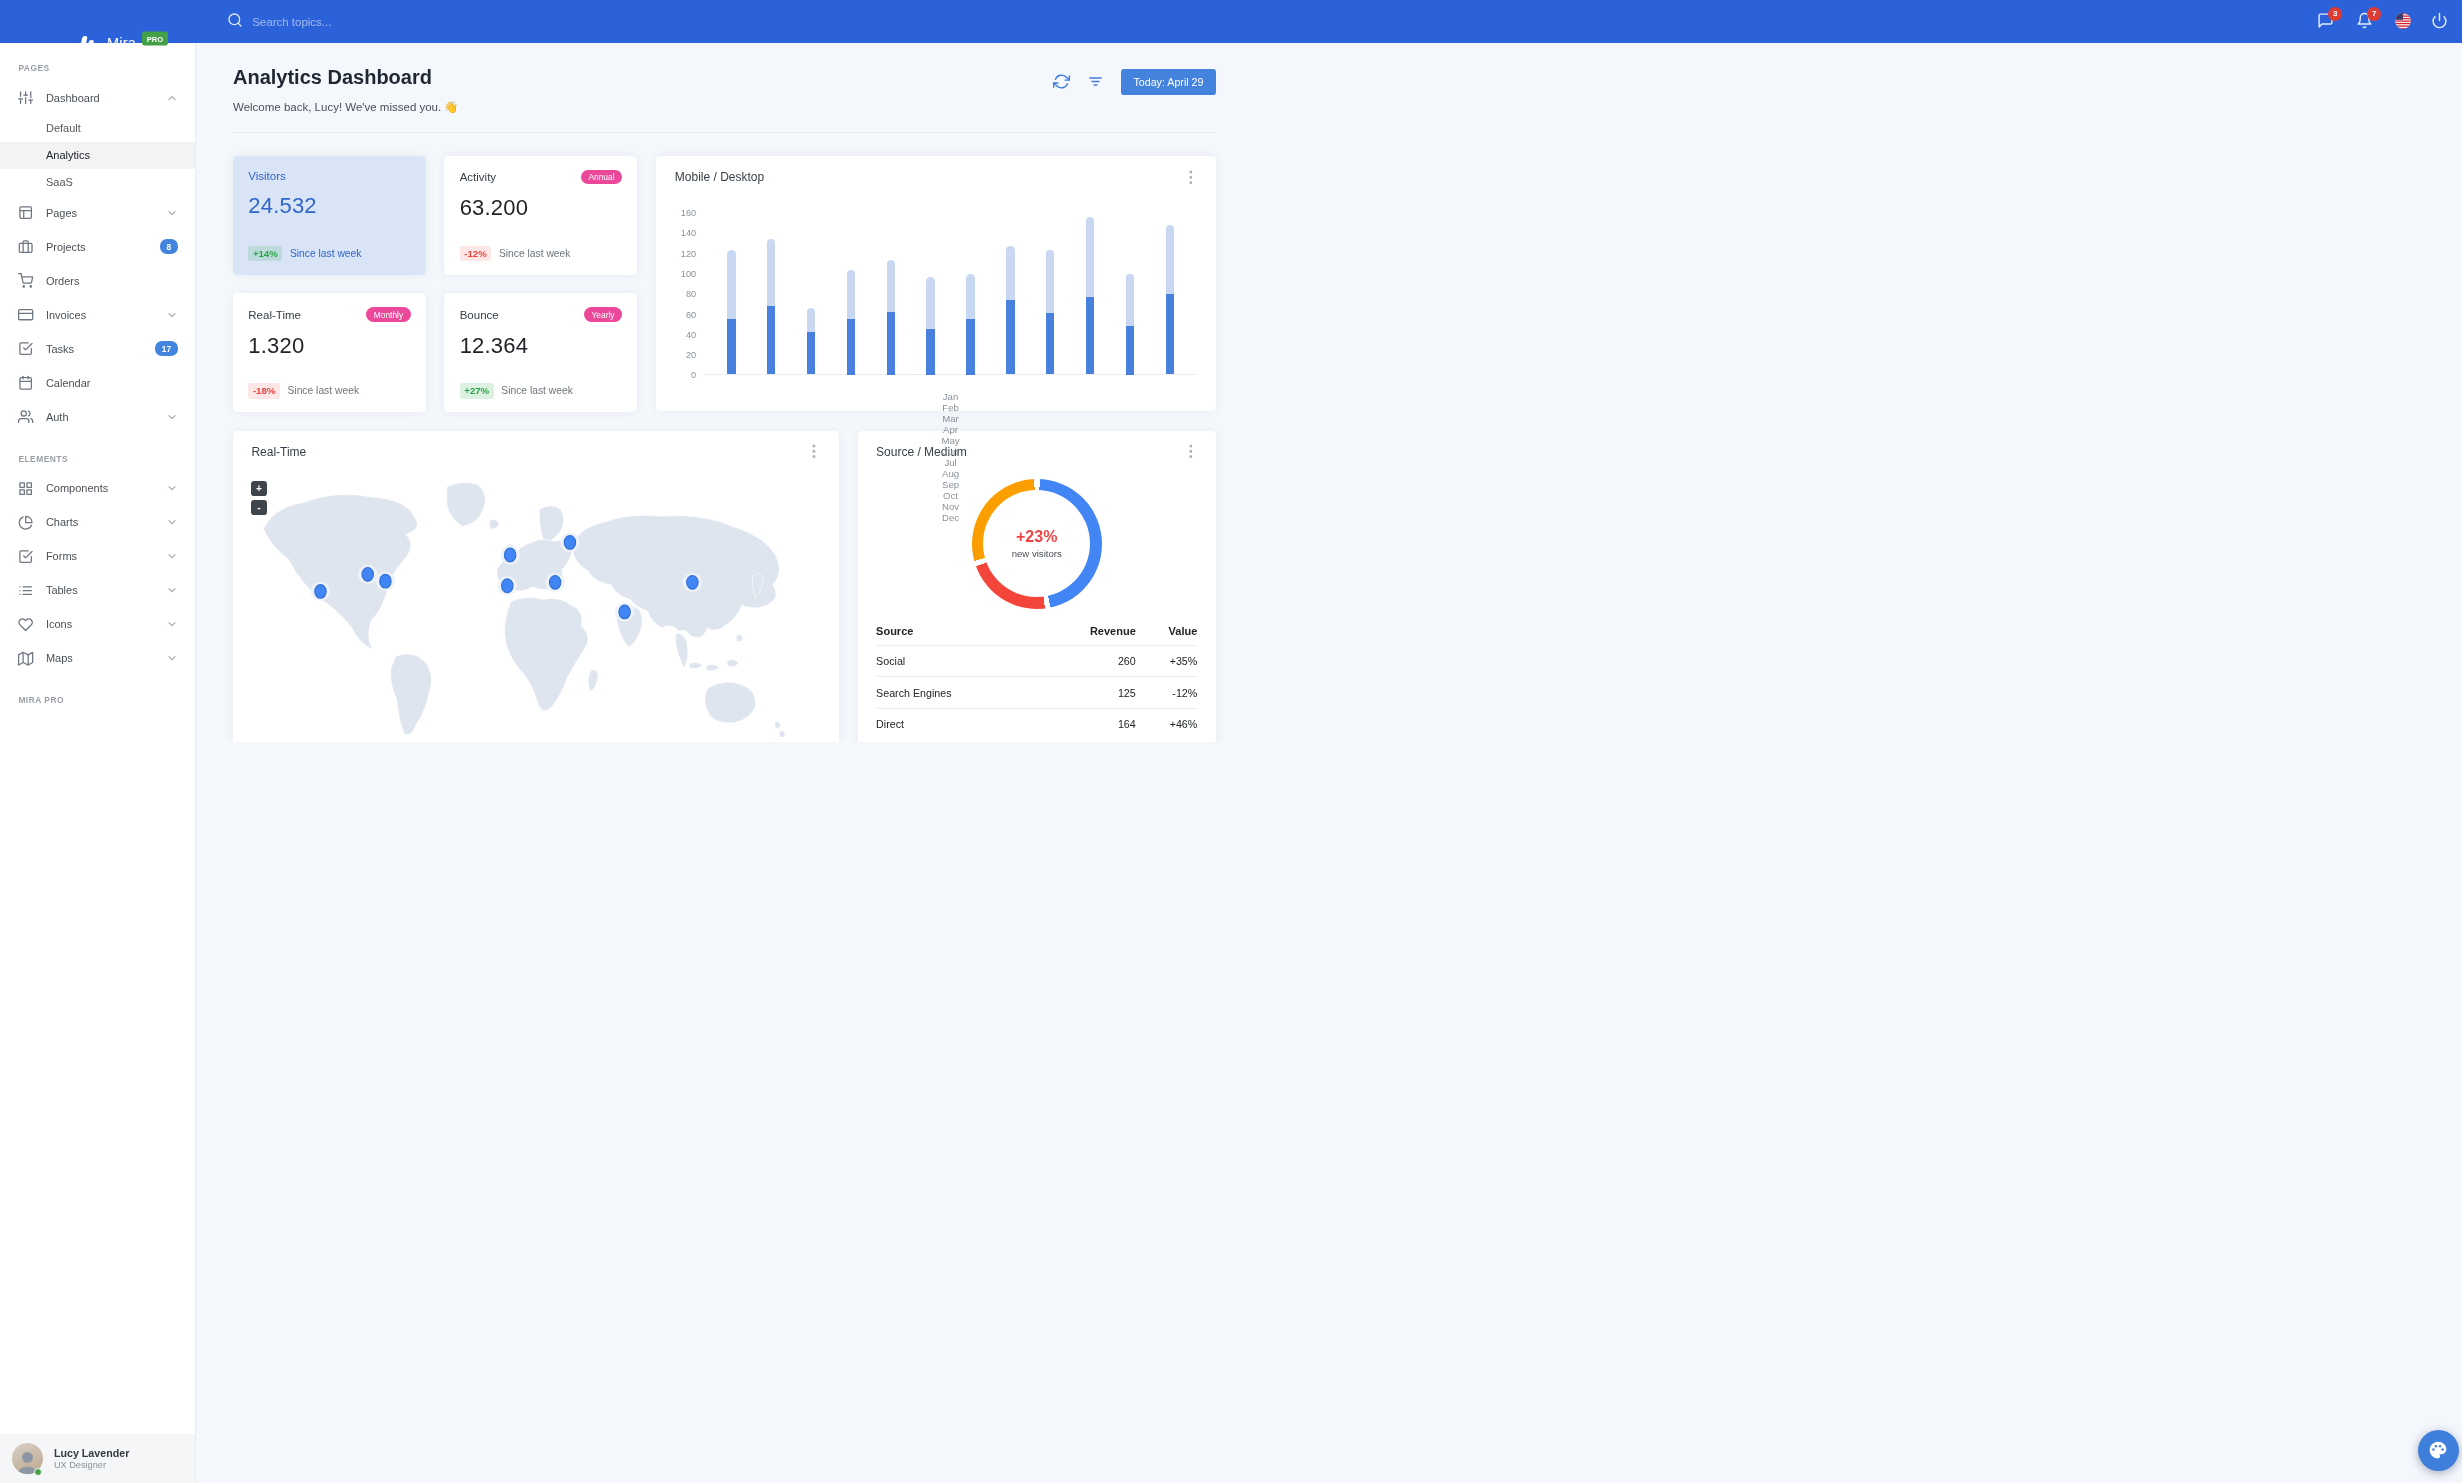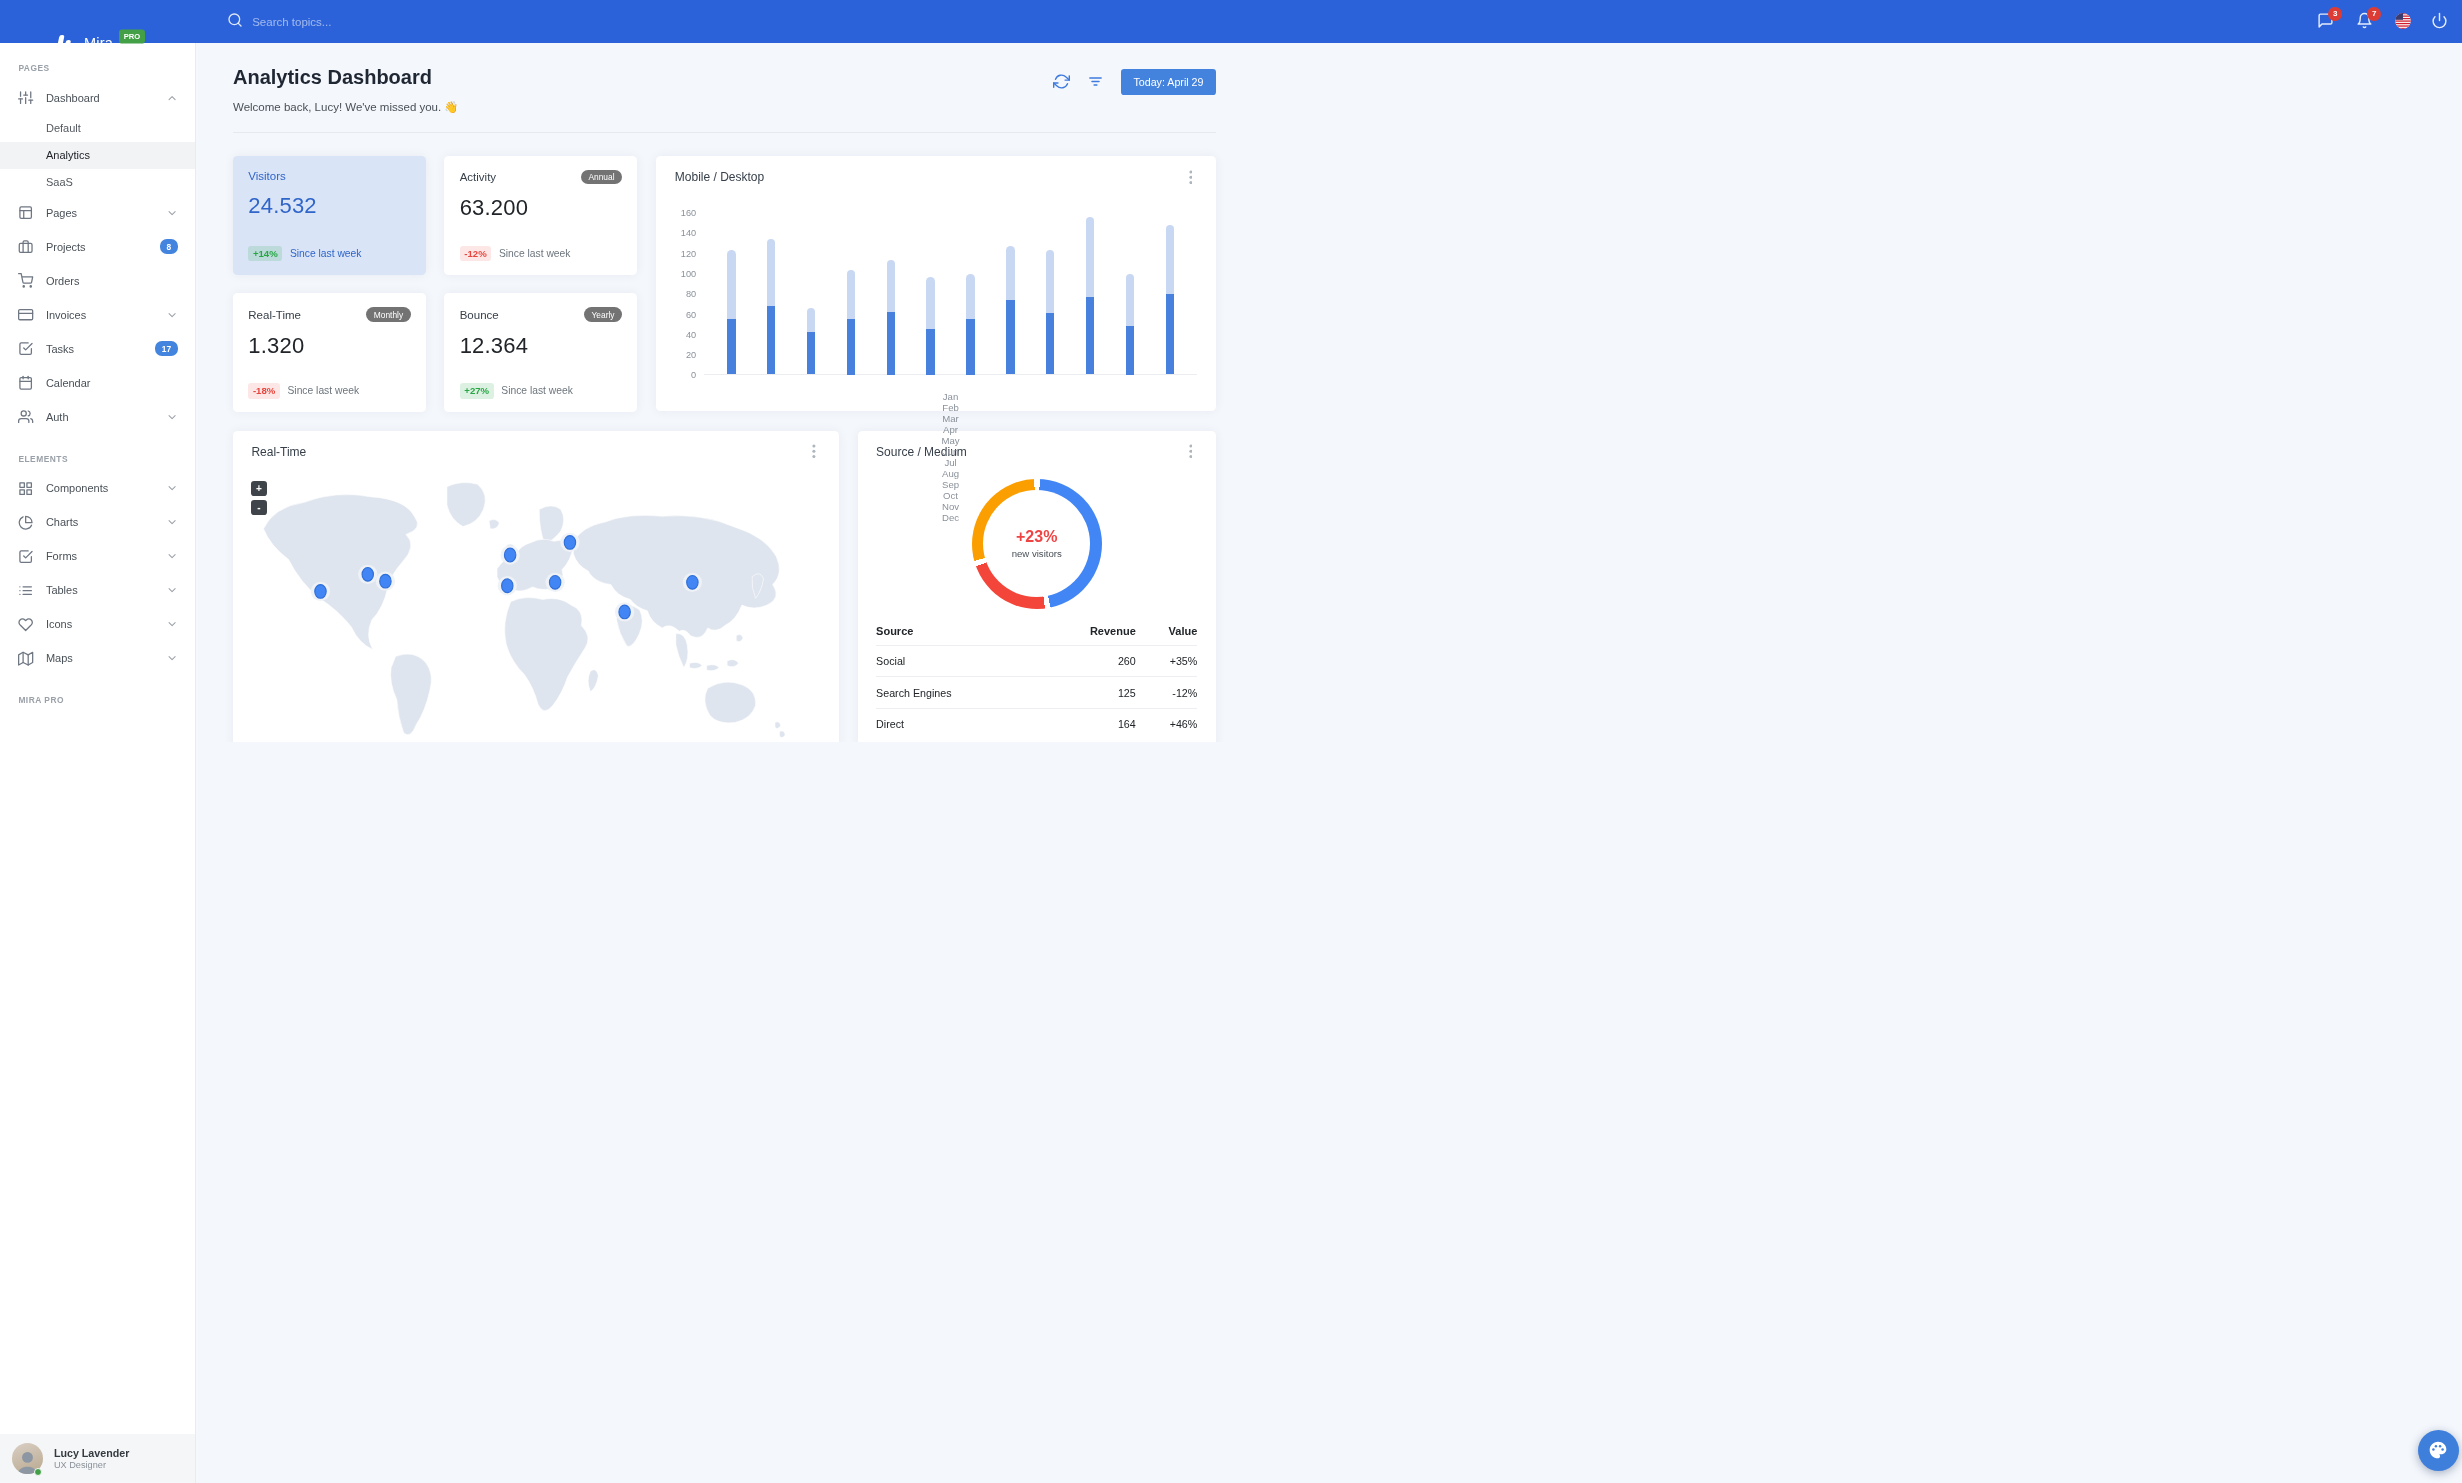--- a/index.html
+++ b/index.html
@@ -1,21 +1,21 @@
 <!DOCTYPE html>
 <html style="font-size:12.2px"><head>
 <meta charset="utf-8">
 <style>
   * { margin:0; padding:0; box-sizing:border-box; }
   html,body { width:1231px; height:742px; overflow:hidden; }
   body { font-family:"Liberation Sans","DejaVu Sans",sans-serif; background:#f4f7fc; color:#212529; }
 
   
   .navbar { position:fixed; top:0; left:0; right:0; height:43px; background:#2c62d9; display:flex; align-items:center; z-index:50; }
-  .brand-zone { width:196px; display:flex; align-items:flex-start; padding-left:58px; flex:0 0 auto;margin-top:43px; }
+  .brand-zone { width:196px; display:flex; align-items:flex-end; padding-left:81px; flex:0 0 auto;margin-top:43px; }
   .logo-mark { display:flex; align-items:flex-end; gap:2.3px; margin-right:7.6px; }
   .logo-mark i { display:block; width:4.6px; border-radius:2.3px; background:#fff; }
   .logo-mark i:nth-child(1){ height:15.3px; transform:skewX(-12deg); }
   .logo-mark i:nth-child(2){ height:10.7px; transform:skewX(-12deg); }
   .logo-mark i:nth-child(3){ height:4.6px; width:4.6px; }
   .brand-name { color:#fff; font-size:14.5px; font-weight:400; letter-spacing:0.2px; }
   .brand-badge { background:#43a047; color:#fff; font-size:7.6px; font-weight:700; padding:2.3px 4.6px; border-radius:3.1px; margin-left:6.1px; transform:translateY(-5.4px); }
   .nav-search { display:flex; align-items:center; gap:9.2px; margin-left:31px; flex:1; }
   .nav-search svg { stroke:rgba(255,255,255,.85); }
   .nav-search input { background:transparent; border:none; outline:none; font-size:11.5px; color:#fff; width:229px; }
@@ -59,21 +59,21 @@
 
   
   .row1 { display:flex; gap:18.4px; }
   .stats-grid { width:405px; flex:0 0 auto; display:grid; grid-template-columns:193px 193px; grid-template-rows:119px 119px; gap:18.4px; }
   .card { background:#fff; border-radius:4.6px; box-shadow:0 0 10.7px 0 rgba(33,40,50,.06); }
   .stat-card { padding:13.8px 15.3px; display:flex; flex-direction:column; }
   .stat-card.highlight { background:#d9e4f6; }
   .stat-head { display:flex; align-items:center; justify-content:space-between; }
   .stat-title { font-size:11.5px; font-weight:500; color:#37404a; }
   .stat-card.highlight .stat-title, .stat-card.highlight .stat-value, .stat-card.highlight .stat-note { color:#3065c9; }
-  .stat-pill { background:#737373; color:#fff; font-size:8.4px; padding:2.3px 7.6px; border-radius:7.6px; }
+  .stat-pill { background:#ec4899; color:#fff; font-size:8.4px; padding:2.3px 7.6px; border-radius:7.6px; }
   .stat-value { font-size:22px; font-weight:500; color:#212529; margin-top:10.7px; letter-spacing:0.2px; }
   .stat-delta-row { margin-top:auto; display:flex; align-items:center; gap:7.6px; }
   .delta-badge { font-size:9.6px; font-weight:600; padding:2.3px 4.6px; border-radius:3.1px; }
   .delta-badge.up { color:#28a745; background:rgba(40,167,69,.16); }
   .delta-badge.down { color:#e8453d; background:rgba(232,69,61,.13); }
   .stat-note { font-size:10.3px; color:#6c757d; }
 
   .chart-card { flex:1; height:255px; padding:13.8px 18.4px; }
   .card-head { display:flex; align-items:center; justify-content:space-between; }
   .card-title { font-size:12px; font-weight:500; color:#37404a; }

